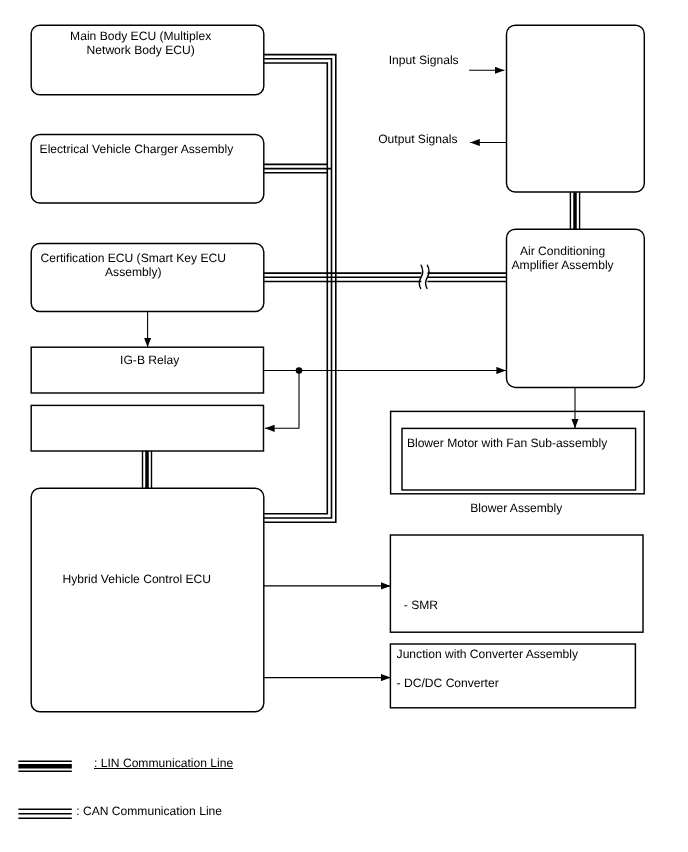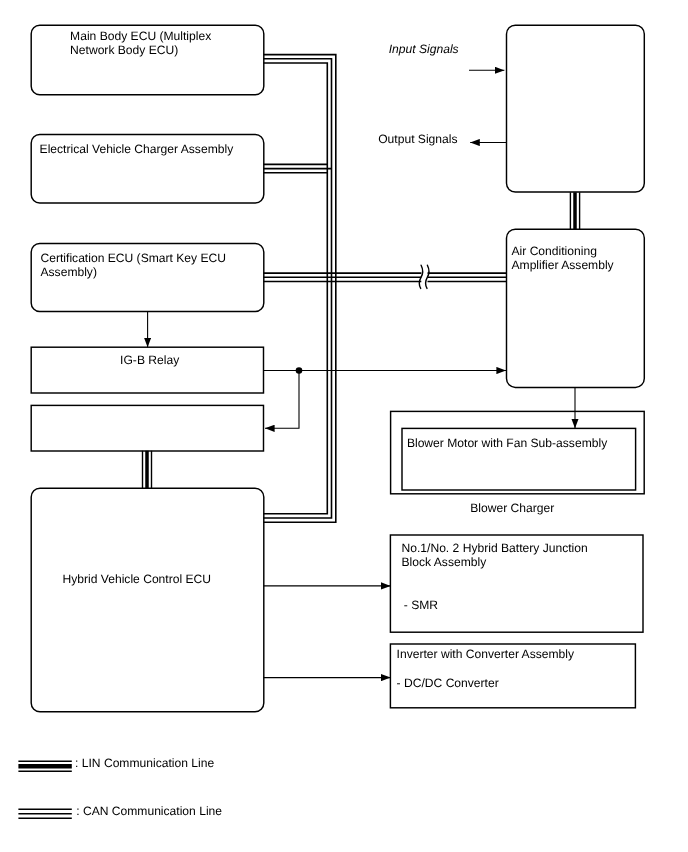--- a/index.html
+++ b/index.html
@@ -1,17 +1,17 @@
 <!DOCTYPE html>
 <html><head>
 <meta charset="utf-8">
 <style>
   html,body{margin:0;padding:0;background:#ffffff;}
   body{width:688px;height:852px;font-family:"Liberation Sans",sans-serif;-webkit-font-smoothing:antialiased;text-rendering:geometricPrecision;}
-  #stage{position:relative;width:688px;height:852px;overflow:hidden;background:#ffffff;}
+  #stage{position:relative;width:688px;height:852px;overflow:hidden;background:#ffffff;text-align:center;}
   #art{position:absolute;left:0;top:0;width:688px;height:852px;}
   .box{fill:none;stroke:#000;stroke-width:1.45;}
   .can{fill:none;stroke:#000;stroke-width:1.6;stroke-linecap:butt;}
   .linthin{fill:none;stroke:#000;stroke-width:1.4;}
   .linthick{fill:none;stroke:#000;stroke-width:3.5;}
   .sig{fill:none;stroke:#000;stroke-width:1.1;}
   .brk{fill:none;stroke:#000;stroke-width:1.4;stroke-linecap:round;}
   .txt{position:absolute;-webkit-font-smoothing:antialiased;font-family:"Liberation Sans",sans-serif;font-size:12.1px;line-height:14px;color:#000;white-space:pre;}
 </style>
 </head>
@@ -94,23 +94,21 @@
   <div class="txt" style="left:70.1px;top:29.4px;">Main Body ECU (Multiplex
 Network Body ECU)</div>
   <div class="txt" style="left:40.5px;top:251.4px;">Certification ECU (Smart Key ECU
 Assembly)</div>
   <div class="txt" style="left:39.6px;top:142.4px;">Electrical Vehicle Charger Assembly</div>
   <div class="txt" style="left:120.1px;top:352.8px;">IG-B Relay</div>
   <div class="txt" style="left:62.5px;top:572.2px;">Hybrid Vehicle Control ECU</div>
   <div class="txt" style="left:406.9px;top:436.4px;">Blower Motor with Fan Sub-assembly</div>
   <div class="txt" style="left:511.5px;top:244.4px;">Air Conditioning
 Amplifier Assembly</div>
-  <div class="txt" style="left:470.2px;top:500.7px;">Blower Charger</div>
-  <div class="txt" style="left:401.5px;top:540.6px;">No.1/No. 2 Hybrid Battery Junction
-Block Assembly</div>
+  <div class="txt" style="left:470.2px;top:500.7px;">Blower Assembly</div>
   <div class="txt" style="left:403.8px;top:598.4px;">- SMR</div>
-  <div class="txt" style="left:396.6px;top:646.8px;">Inverter with Converter Assembly</div>
+  <div class="txt" style="left:396.6px;top:646.8px;">Junction with Converter Assembly</div>
   <div class="txt" style="left:396.6px;top:676.2px;">- DC/DC Converter</div>
-  <div class="txt" style="left:388.7px;top:42px;font-style:italic;">Input Signals</div>
+  <div class="txt" style="left:388.7px;top:53px;">Input Signals</div>
   <div class="txt" style="left:378.2px;top:131.6px;">Output Signals</div>
-  <div class="txt" style="left:75px;top:756.4px;">: LIN Communication Line</div>
+  <div class="txt" style="left:94px;top:756.4px;text-decoration:underline;">: LIN Communication Line</div>
   <div class="txt" style="left:76.2px;top:803.7px;">: CAN Communication Line</div>
 </div>
 
 </body></html>

